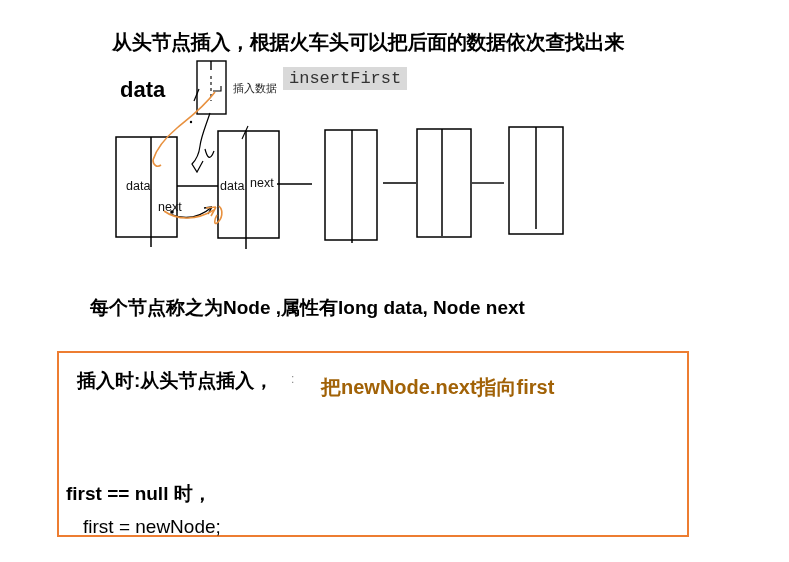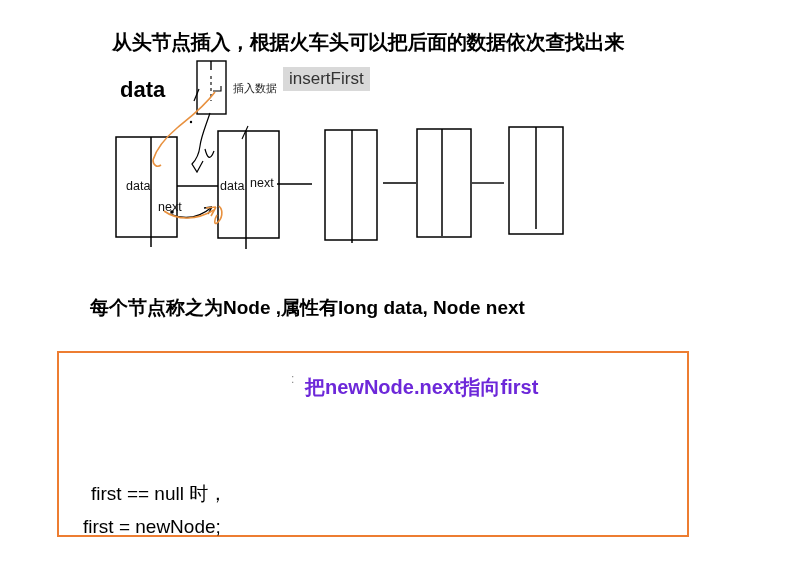--- a/index.html
+++ b/index.html
@@ -9,35 +9,35 @@
   }
   .abs{position:absolute;}
   .title{
     left:112px;top:29px;font-size:20px;font-weight:bold;white-space:nowrap;
     letter-spacing:-0.3px;
   }
   .first-label{left:120px;top:77px;font-size:22px;font-weight:bold;}
   .insert-caption{left:233px;top:81px;font-size:11px;color:#222;font-family:Liberation Serif, serif;}
   .code-chip{
     left:283px;top:67px;background:#D9D9D9;color:#333;
-    font-family:Liberation Sans, sans-serif;font-size:17px;
+    font-family:Liberation Mono, monospace;font-size:17px;
     padding:2px 6px;white-space:nowrap;
   }
   .note{left:90px;top:295px;font-size:19px;font-weight:bold;white-space:nowrap;}
   .sketch-svg{left:0;top:0;}
   .sketch-label{font-family:"Liberation Sans", sans-serif;font-size:12.5px;fill:#111;}
   .callout{
     left:57px;top:351px;width:628px;height:182px;
     border:2px solid #ED7D31;background:#fff;
   }
   .callout .l1b{left:18px;top:15px;font-size:19px;font-weight:bold;white-space:nowrap;}
   .callout .l1c{left:232px;top:19px;font-size:12px;color:#8a8a8a;}
-  .callout .l1o{left:246px;top:21px;font-size:20px;font-weight:bold;color:#6d28d9;white-space:nowrap;}
+  .callout .l1o{left:262px;top:21px;font-size:20px;font-weight:bold;color:#a16207;white-space:nowrap;}
   .callout .l2{left:24px;top:90px;font-size:19px;font-weight:bold;white-space:nowrap;}
-  .callout .l3{left:32px;top:128px;font-size:19px;font-weight:normal;white-space:nowrap;}
+  .callout .l3{left:7px;top:128px;font-size:19px;font-weight:bold;white-space:nowrap;}
   .callout .l4{left:24px;top:163px;font-size:19px;font-weight:normal;white-space:nowrap;}
 </style>
 </head>
 <body>
 
 <div class="abs title">从头节点插入，根据火车头可以把后面的数据依次查找出来</div>
 
 <div class="abs first-label">data</div>
 <div class="abs insert-caption">插入数据</div>
 <div class="abs code-chip">insertFirst</div>
@@ -105,17 +105,18 @@
   <g stroke="#E8913F" fill="none" stroke-width="1.6">
     <path d="M 164,211 C 178,221 197,220 214,210"></path>
     <path d="M 216,207 L 206,208 M 216,207 L 211,216"></path>
     <path d="M 219,206 C 224,211 222,219 217,223 C 214,225 214,220 217,215"></path>
   </g>
 </svg>
 
 <div class="abs note">每个节点称之为Node ,属性有long data, Node next</div>
 
 <div class="abs callout">
+  <div class="abs l1b">插入时:从头节点插入，</div>
   <div class="abs l1c">:</div>
   <div class="abs l1o">把newNode.next指向first</div>
   <div class="abs l3">first == null 时，</div>
   <div class="abs l4">first = newNode;</div>
 </div>
 
 </body></html>

